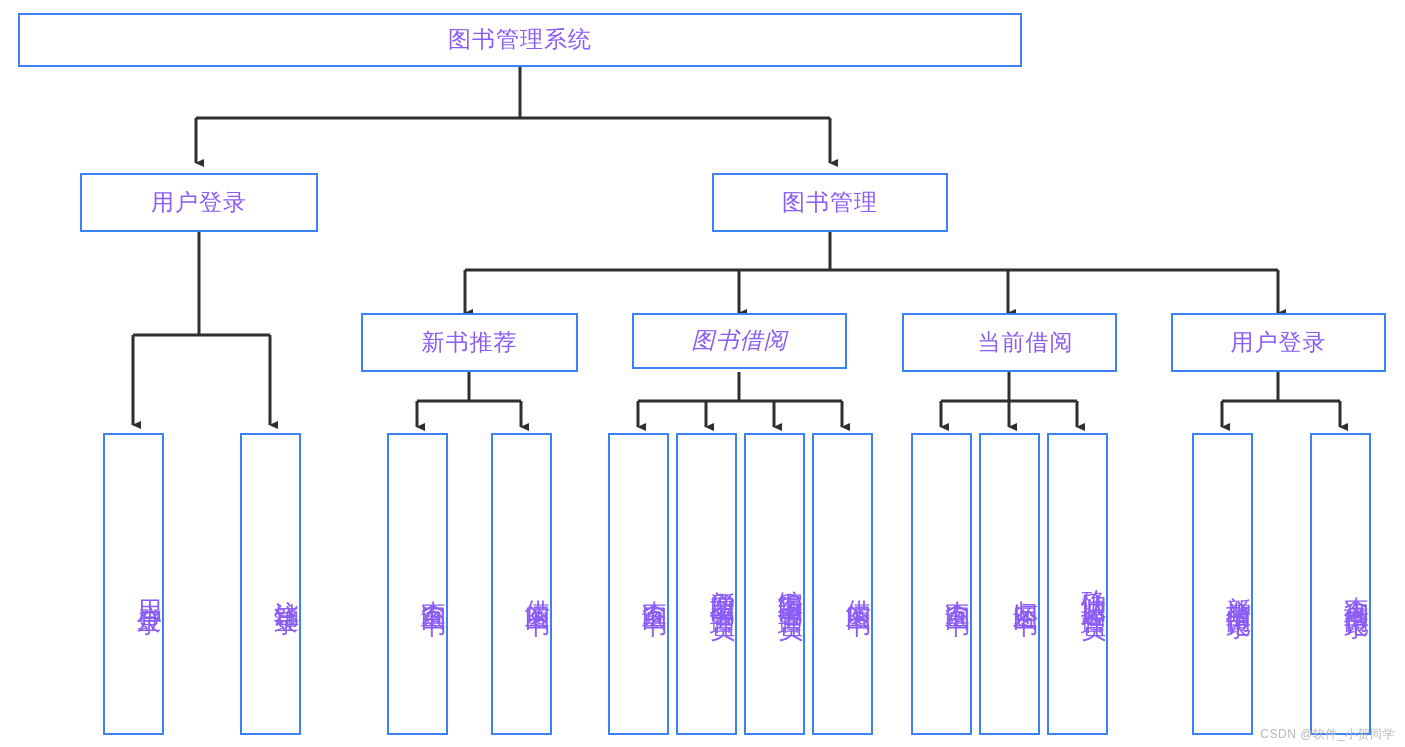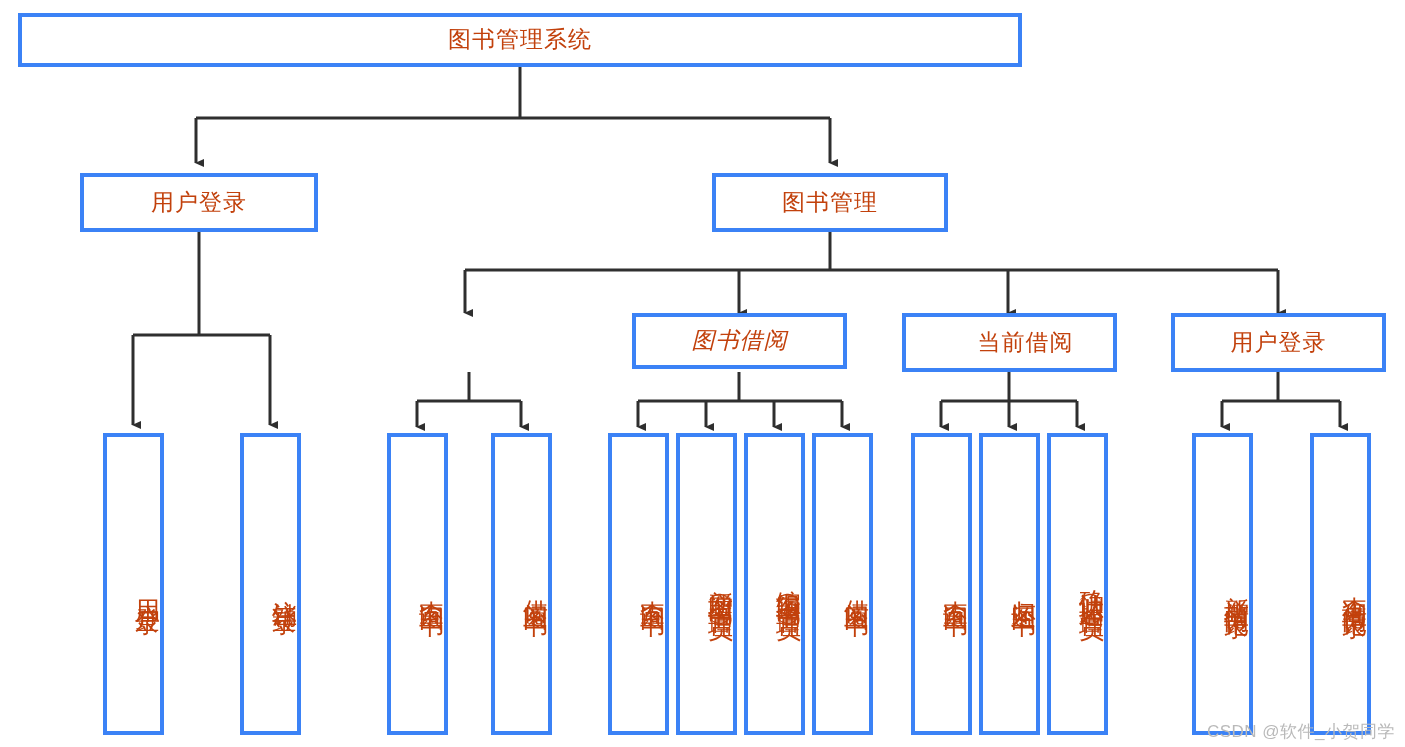--- a/index.html
+++ b/index.html
@@ -23,25 +23,25 @@
     left: 0;
     top: 0;
     width: 1405px;
     height: 747px;
     pointer-events: none;
   }
   .node-box {
     position: absolute;
     box-sizing: border-box;
     background: #ffffff;
-    border: 4px solid #3b82f6;
+    border: 2px solid #3b82f6;
     display: flex;
     align-items: center;
     justify-content: center;
-    color: #c2410c;
+    color: #8b5cf6;
     z-index: 2;
   }
   .node-box.horizontal {
     font-size: 23px;
     letter-spacing: 1px;
     line-height: 1.1;
   }
   .node-box.vertical {
     writing-mode: vertical-rl;
     text-orientation: upright;
@@ -56,21 +56,21 @@
     display: block;
     white-space: nowrap;
   }
   .node-box.vertical .node-label {
     padding-top: 2px;
   }
   #watermark {
     position: absolute;
     right: 10px;
     bottom: 4px;
-    font-size: 17px;
+    font-size: 12px;
     color: #b9b9b9;
     letter-spacing: 0.5px;
     z-index: 5;
     white-space: nowrap;
   }
 </style>
 </head>
 <body>
 
 <div id="diagram-root">
@@ -132,20 +132,23 @@
   </div>
 
   <div class="node-box horizontal" style="left:80px; top:173px; width:238px; height:59px;">
     <span class="node-label">用户登录</span>
   </div>
 
   <div class="node-box horizontal" style="left:712px; top:173px; width:236px; height:59px;">
     <span class="node-label">图书管理</span>
   </div>
 
+  <div class="node-box horizontal" style="left:361px; top:313px; width:217px; height:59px;">
+    <span class="node-label">新书推荐</span>
+  </div>
 
   <div class="node-box horizontal" style="left:632px; top:313px; width:215px; height:56px;font-style:italic;">
     <span class="node-label">图书借阅</span>
   </div>
 
   <div class="node-box horizontal" style="left:902px; top:313px; width:215px; height:59px;padding-left:32px;">
     <span class="node-label">当前借阅</span>
   </div>
 
   <div class="node-box horizontal" style="left:1171px; top:313px; width:215px; height:59px;">

